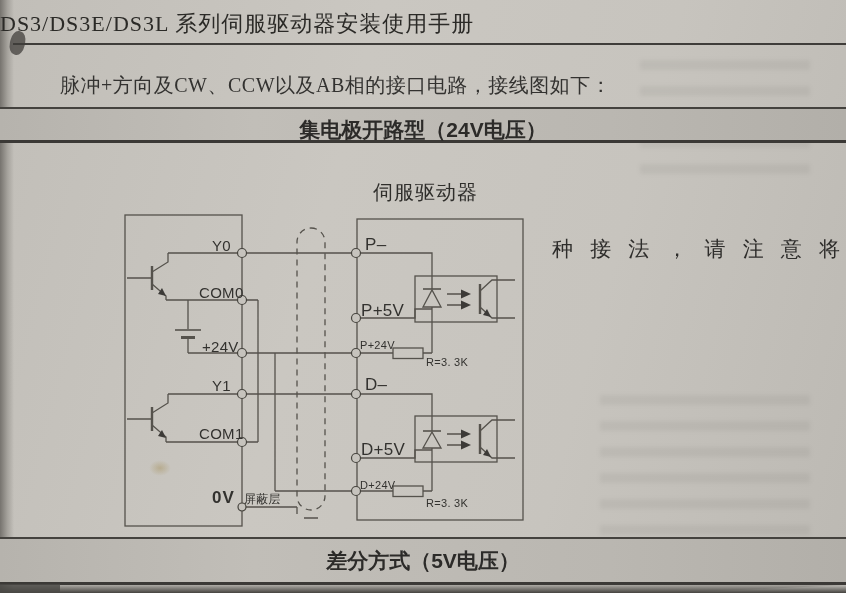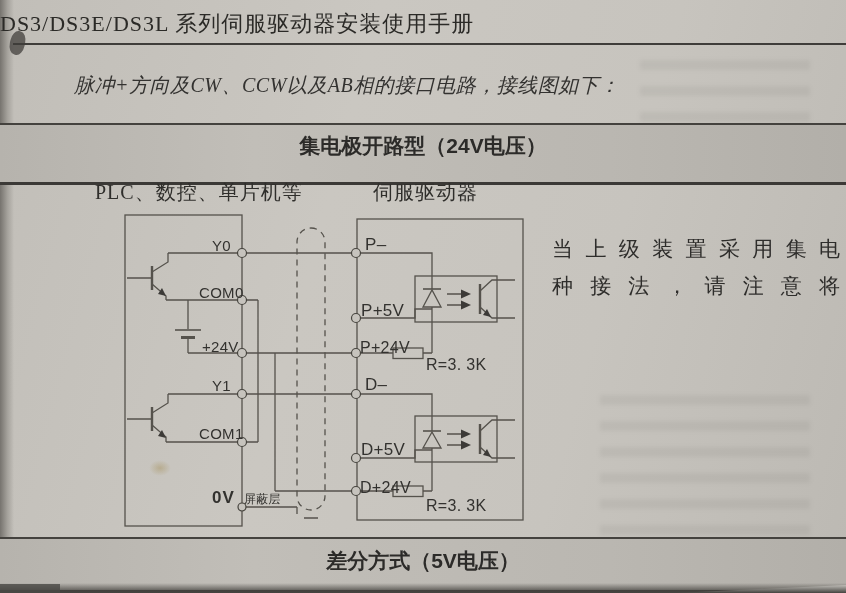--- a/index.html
+++ b/index.html
@@ -21,37 +21,37 @@
     border-radius:45%;opacity:.75;transform:rotate(12deg);}
   .blob-bl{left:0;bottom:0;width:60px;height:9px;background:#4a4845;opacity:.8;}
   .stain{left:149px;top:460px;width:22px;height:16px;border-radius:50%;
     background:radial-gradient(rgba(153,126,56,.35),rgba(153,126,56,0) 70%);}
   .bleed{opacity:.10;filter:blur(2px);
     background:repeating-linear-gradient(180deg,#6b6963 0 10px,rgba(107,105,99,0) 10px 26px);}
   
   .title{left:0;top:9px;width:846px;text-align:left;font-size:22px;
     letter-spacing:1px;color:#2b2a27;}
   .rule{left:13px;top:43px;width:833px;height:2px;background:#3f3d3a;}
-  .intro{left:74px;top:72px;font-size:20px;color:#333230;letter-spacing:.5px;font-style:italic;}
+  .intro{left:60px;top:72px;font-size:20px;color:#333230;letter-spacing:.5px;}
   .banner{left:0;width:846px;box-sizing:border-box;
     border-top:2px solid #44423e;border-bottom:3px solid #3b3936;
     background:linear-gradient(90deg,#b6b3ad,#c1beb8 30%,#bab7b1 72%,#b2afa9);
     text-align:center;font-family:"Liberation Sans",sans-serif;
     font-weight:bold;color:#2c2b29;}
-  .banner-top{top:107px;height:62px;line-height:41px;font-size:21px;margin-top:16px;}
-  .banner-bottom{top:537px;height:56px;line-height:44px;font-size:21px;}
+  .banner-top{top:107px;height:36px;line-height:41px;font-size:21px;}
+  .banner-bottom{top:537px;height:48px;line-height:44px;font-size:21px;}
   .devlabel{top:179px;font-size:20px;color:#2f2e2b;letter-spacing:1px;}
   .note{left:552px;top:231px;width:288px;font-size:21px;line-height:36.5px;
     color:#2e2d2b;}
   .note .j{text-align:justify;text-align-last:justify;}
   
   .lbl{position:absolute;font-family:"Liberation Sans",sans-serif;
     color:#33322f;font-size:15px;font-weight:500;letter-spacing:.3px;text-align:center;}
   .lbl-lg{font-size:17px;}
-  .lbl-sm{font-size:16px;}
+  .lbl-sm{font-size:11px;}
   .lbl-ov{font-size:17px;font-weight:600;letter-spacing:1px;}
   .lbl-shield{font-family:"Liberation Serif",serif;font-size:12px;font-weight:normal;}
   svg{position:absolute;left:0;top:0;}
 </style>
 </head>
 <body>
 
 <div id="stage">
 
   <div class="abs edge-left"></div>
@@ -60,21 +60,20 @@
   <div class="abs bleed" style="left:600px;top:395px;width:210px;height:150px"></div>
   <div class="abs bleed" style="left:640px;top:60px;width:170px;height:120px"></div>
 
   <div class="abs title">DS3/DS3E/DS3L 系列伺服驱动器安装使用手册</div>
   <div class="abs rule"></div>
   <div class="abs intro">脉冲+方向及CW、CCW以及AB相的接口电路，接线图如下：</div>
 
   <div class="abs banner banner-top">集电极开路型（24V电压）</div>
   <div class="abs banner banner-bottom">差分方式（5V电压）</div>
 
-  <div class="abs devlabel" style="left:95px">PLC、数控、单片机等</div>
   <div class="abs devlabel" style="left:373px">伺服驱动器</div>
 
   <svg width="846" height="593" viewBox="0 0 846 593">
     <g stroke="#55524c" stroke-width="1.3" fill="none">
 
       <rect x="125" y="215" width="117" height="311"></rect>
       <rect x="357" y="219" width="166" height="301"></rect>
 
       <g>
         <path d="M168,253 H432 V289
@@ -173,20 +172,19 @@
   <div class="lbl lbl-lg" style="left:365px;top:235px">P–</div>
   <div class="lbl lbl-lg" style="left:361px;top:301px">P+5V</div>
   <div class="lbl lbl-sm" style="left:360px;top:339px">P+24V</div>
   <div class="lbl lbl-sm" style="left:426px;top:356px">R=3. 3K</div>
   <div class="lbl lbl-lg" style="left:365px;top:375px">D–</div>
   <div class="lbl lbl-lg" style="left:361px;top:440px">D+5V</div>
   <div class="lbl lbl-sm" style="left:360px;top:479px">D+24V</div>
   <div class="lbl lbl-sm" style="left:426px;top:497px">R=3. 3K</div>
 
   <div class="abs note">
-    <div class="j">当上级装置采用集电</div>
     <div class="j">种接法，请注意将</div>
   </div>
 
   <div class="abs corner-wedge"></div>
   <div class="abs edge-bottom"></div>
   <div class="abs blob-bl"></div>
 </div>
 
 </body></html>

